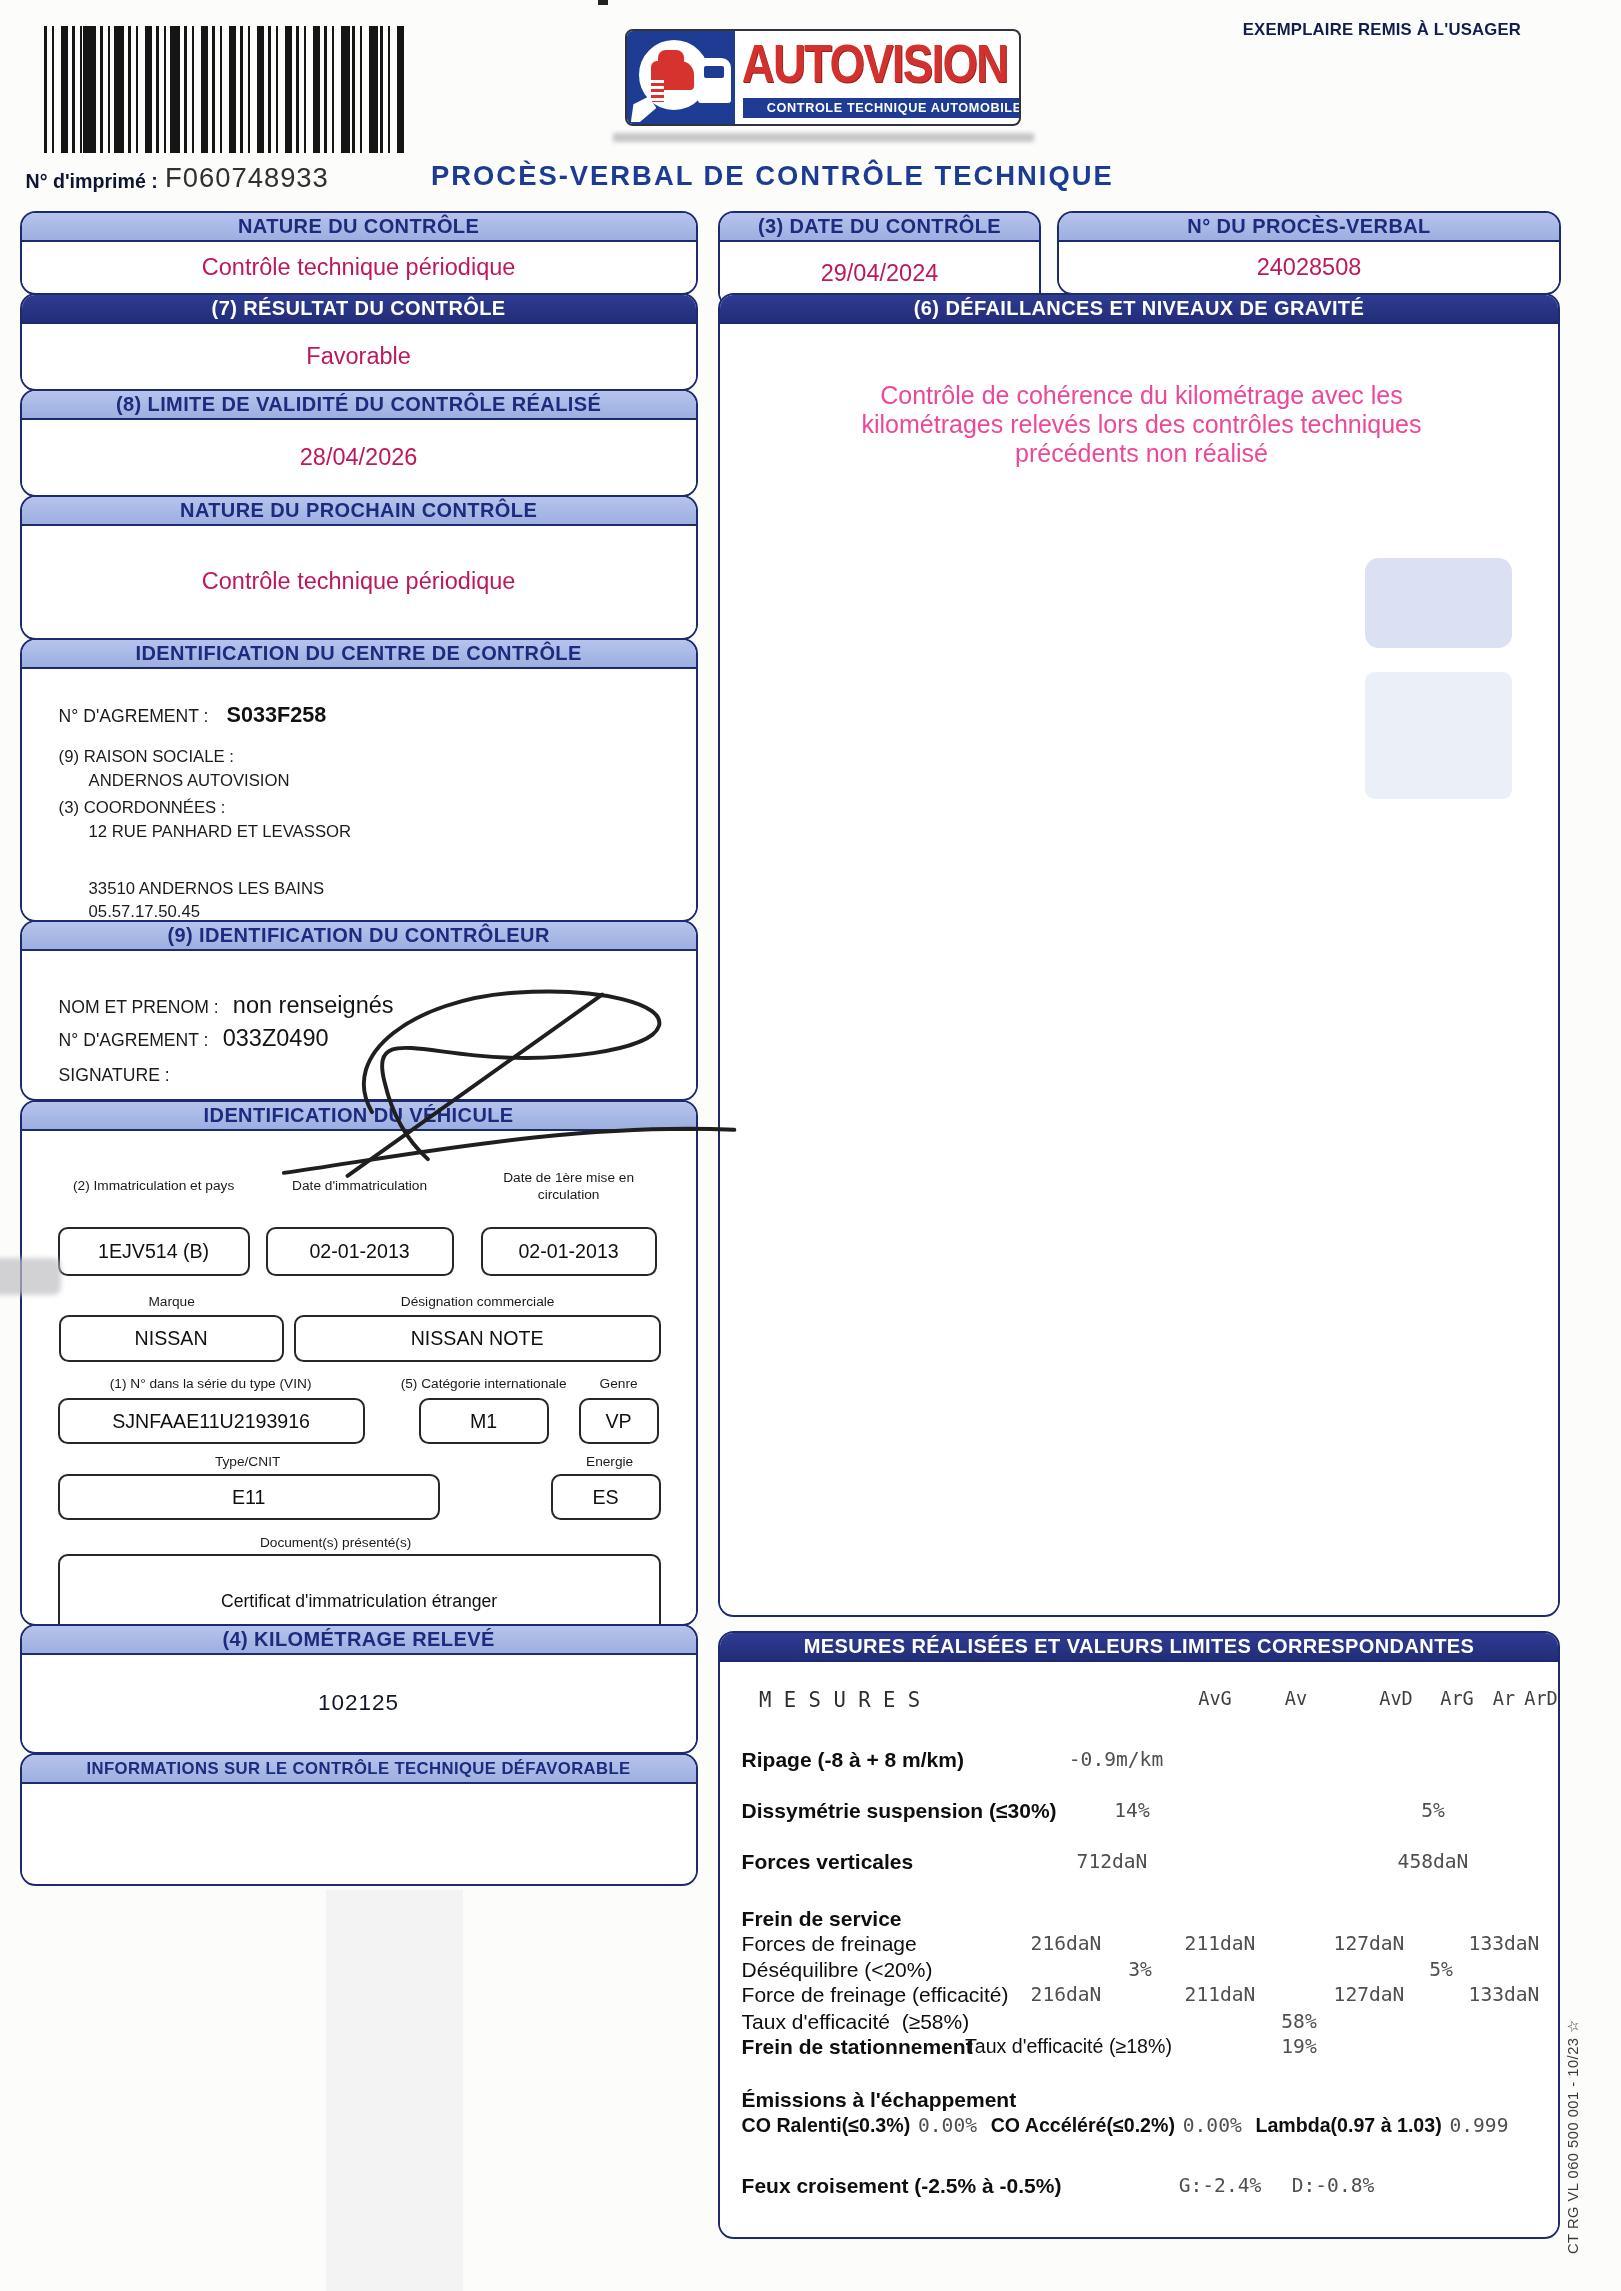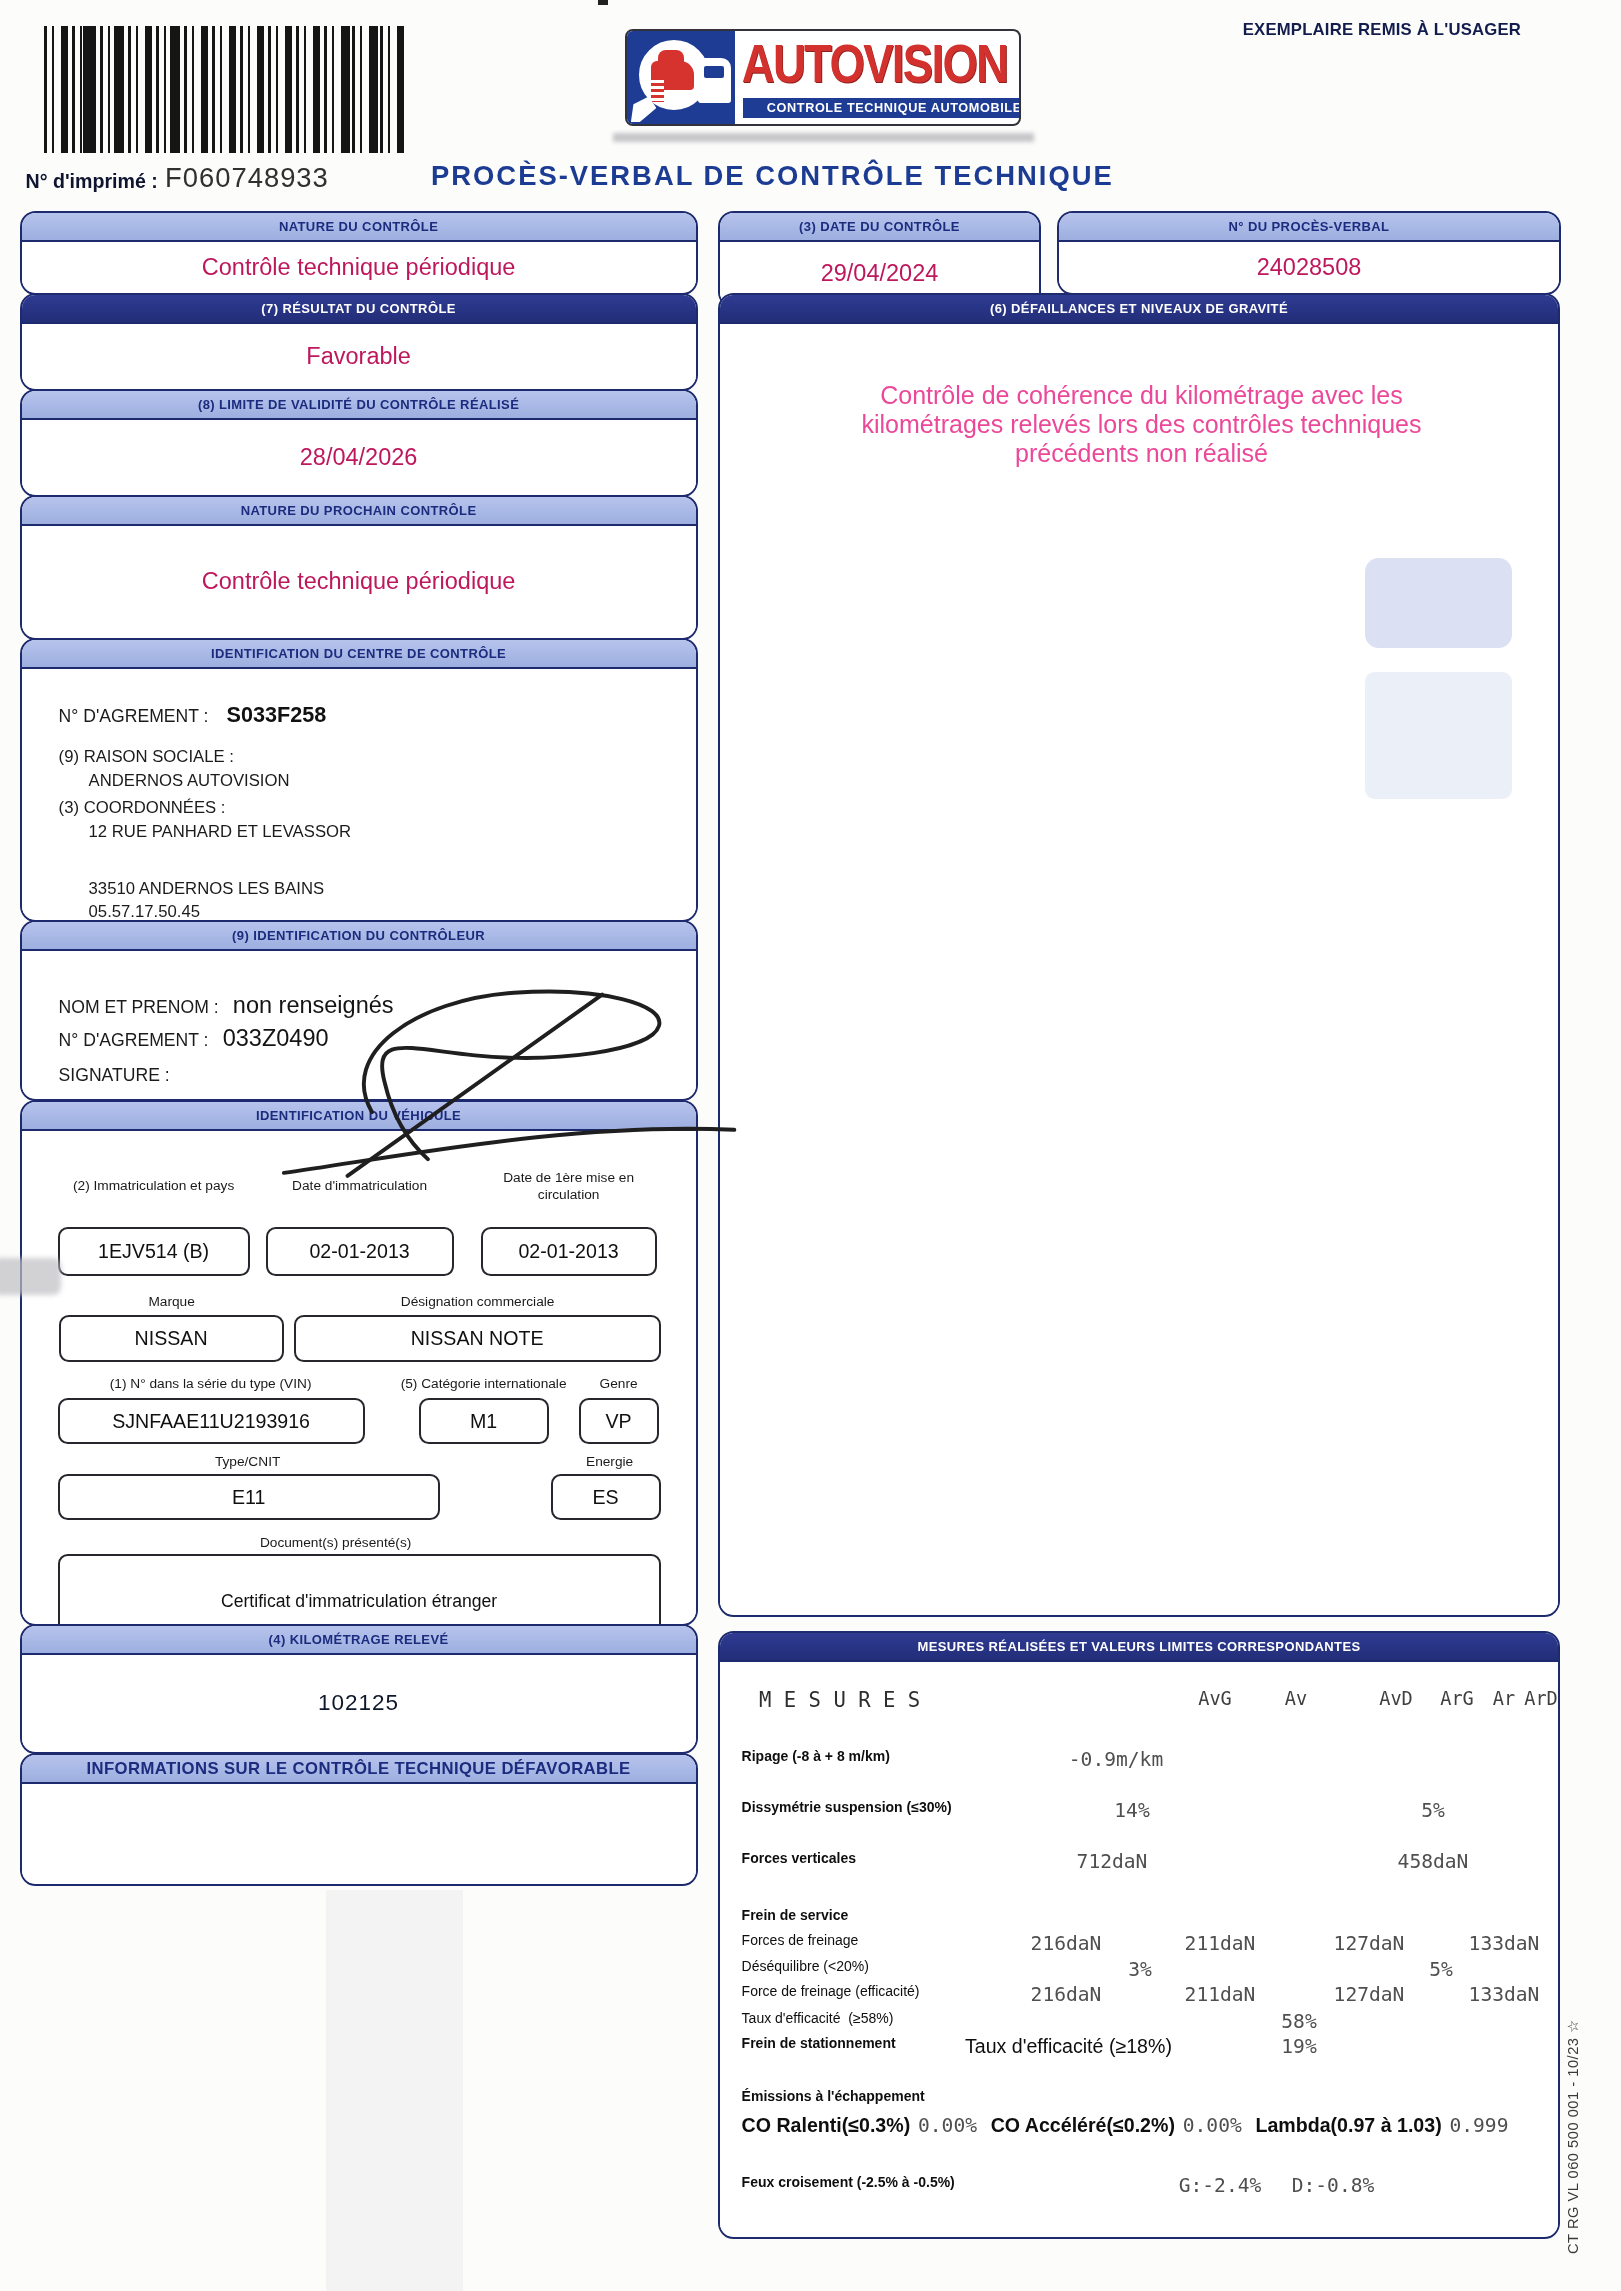--- a/index.html
+++ b/index.html
@@ -5,21 +5,21 @@
   html,body{margin:0;padding:0;background:#e9e9e9;}
   #doc{
     position:relative; width:1621px; height:2292px; margin:0 auto;
     background:#fcfcfb; overflow:hidden;
     font-family:"Liberation Sans", sans-serif; color:#1a1a1a;
   }
   
   .sec{position:absolute; border:2.9px solid #1d2a6e; border-radius:15.7px; background:#fff; overflow:hidden; box-sizing:border-box;}
   .sec .bar{height:27.4px; background:linear-gradient(#b6c3ec,#9dafe0); border-bottom:2.9px solid #1d2a6e;
     display:flex; align-items:center; justify-content:center;
-    color:#1c2b7d; font-weight:bold; font-size:13px; letter-spacing:0.4px; white-space:nowrap;}
+    color:#1c2b7d; font-weight:bold; font-size:20px; letter-spacing:0.4px; white-space:nowrap;}
   .sec .bar.dark{background:linear-gradient(#2e3b92,#222e78); color:#fff;}
   .sec .body{position:relative; width:100%; height:calc(100% - 30px); background:#fff;}
   .cval{display:flex; align-items:center; justify-content:center; height:100%; font-size:23.5px; color:#be185d;}
   
   .barcode{position:absolute; left:44px; top:25.5px; width:361px; height:127px;
     background-image:
       repeating-linear-gradient(90deg,#151515 0 2.9px,transparent 2.9px 7.8px,#151515 7.8px 9.8px,transparent 9.8px 16.7px,#151515 16.7px 24.5px,transparent 24.5px 28px),
       repeating-linear-gradient(90deg,transparent 0 39px,#151515 39px 45px,transparent 45px 70px,#151515 70px 73px,transparent 73px 87px);
   }
   .exemplaire{position:absolute; left:1127px; top:19.6px; width:394px; text-align:right;
@@ -61,21 +61,21 @@
     border:27.4px solid rgba(255,255,255,.93); box-sizing:border-box; z-index:1;
     background:radial-gradient(circle, rgba(255,255,255,.5) 0%, rgba(255,255,255,.18) 68%, rgba(255,255,255,0) 70%);}
   .wm-car{position:absolute; left:619px; top:201px; width:208px; height:377px; background:rgba(255,255,255,.92); border-radius:33px 25.5px 9.8px 9.8px; z-index:1;}
   .wm-car .w1{position:absolute; left:25.5px; top:33px; width:147px; height:90px; background:#dbe1f3; border-radius:13.7px;}
   .wm-car .w2{position:absolute; left:25.5px; top:147px; width:147px; height:127px; background:rgba(219,225,243,.55); border-radius:9.8px;}
   .wm-mirror{position:absolute; left:594px; top:294px; width:29px; height:43px; background:rgba(255,255,255,.92); border-radius:7.8px 0 0 7.8px; z-index:1;}
   .wm-handle{position:absolute; left:2px; top:823px; width:84px; height:116px; background:rgba(255,255,255,.95);
     clip-path:polygon(55% 0,100% 30%,78% 100%,8% 88%,0 22%); transform:rotate(8deg); z-index:1;}
   
   .mrow{position:absolute; left:0; width:100%; height:25.5px; white-space:nowrap;}
-  .mlabel{position:absolute; left:21.6px; font-weight:bold; font-size:14px; color:#0e0e0e; white-space:pre;}
+  .mlabel{position:absolute; left:21.6px; font-weight:bold; font-size:21px; color:#0e0e0e; white-space:pre;}
   .msub{position:absolute; left:245px; font-weight:bold; font-size:19.6px; color:#0e0e0e;}
   .mval{position:absolute; transform:translateX(-50%); font-family:"DejaVu Sans Mono",monospace; font-size:19.6px; color:#4f4f4f; white-space:pre;}
   .mhead{position:absolute; transform:translateX(-50%); font-family:"DejaVu Sans Mono",monospace; font-size:18.6px; color:#3f3f3f;}
   .mtitle{position:absolute; left:39px; font-family:"DejaVu Sans Mono",monospace; font-size:20.6px; color:#2e2e2e; white-space:pre;}
   .inline-row{position:absolute; left:21.6px; white-space:nowrap;}
   .inline-row .lab{font-weight:bold; font-size:19.6px; color:#0e0e0e;}
   .inline-row .val{font-family:"DejaVu Sans Mono",monospace; font-size:19.6px; color:#4f4f4f; margin:0 13.7px 0 7.8px;}
   
   .side-code{position:absolute; left:1564px; top:2254px; width:451px; transform:rotate(-90deg); transform-origin:0 0;
     font-size:14.7px; color:#3a3a3a; letter-spacing:0.5px; white-space:nowrap;}

